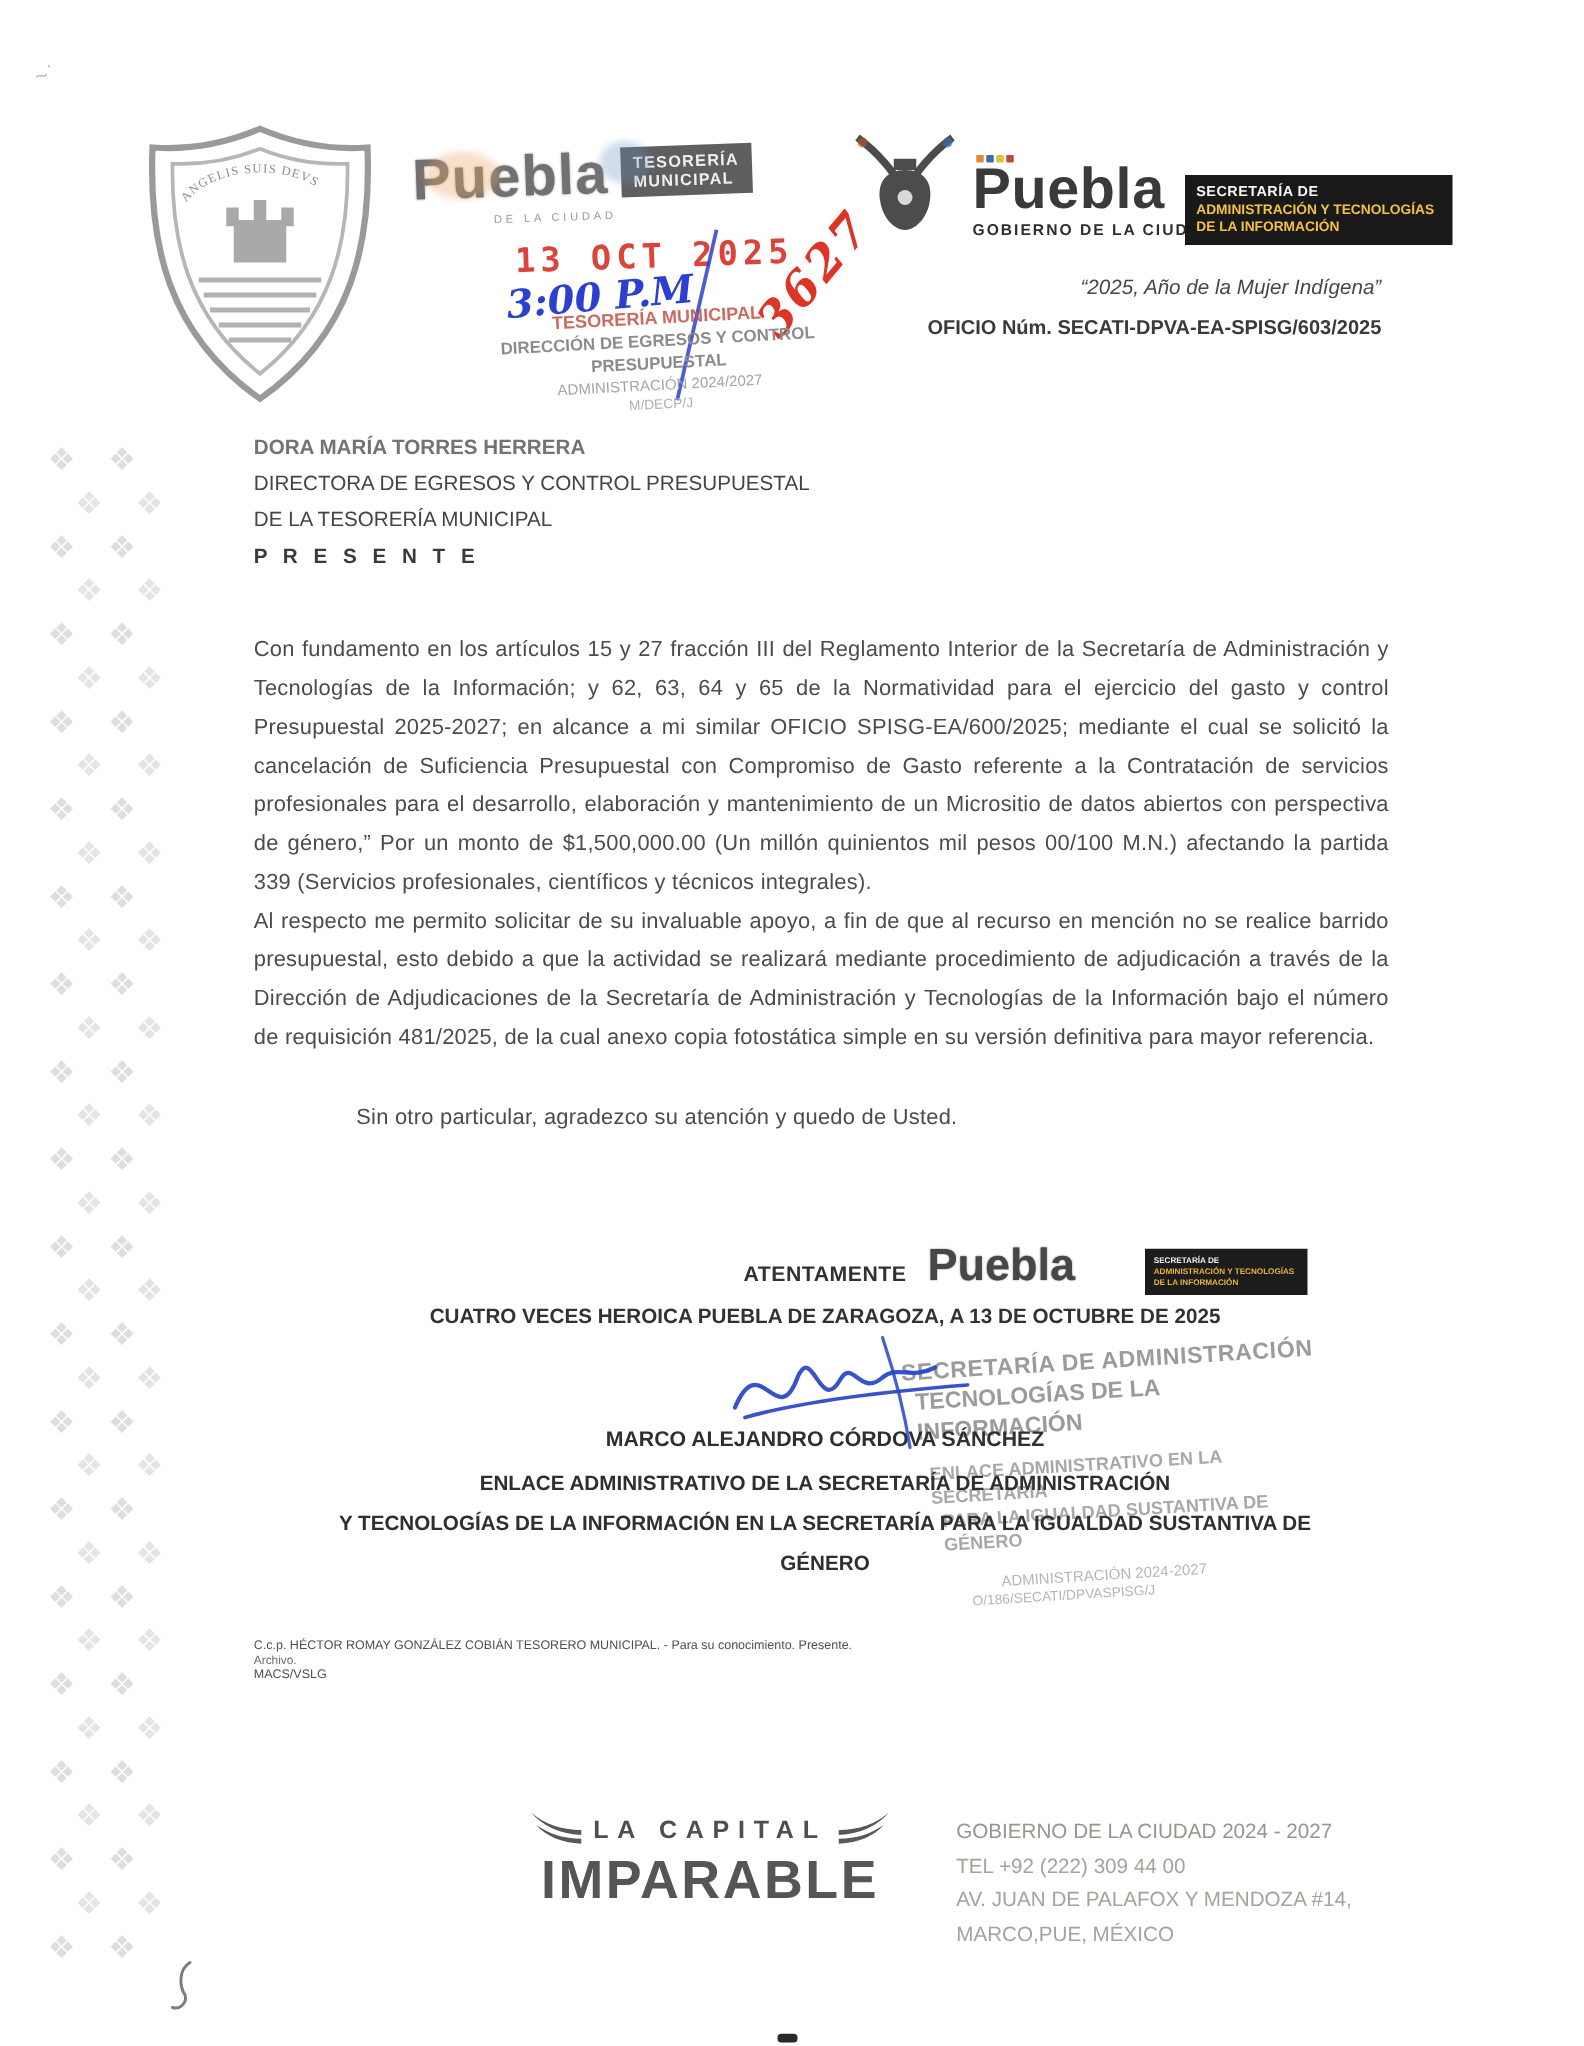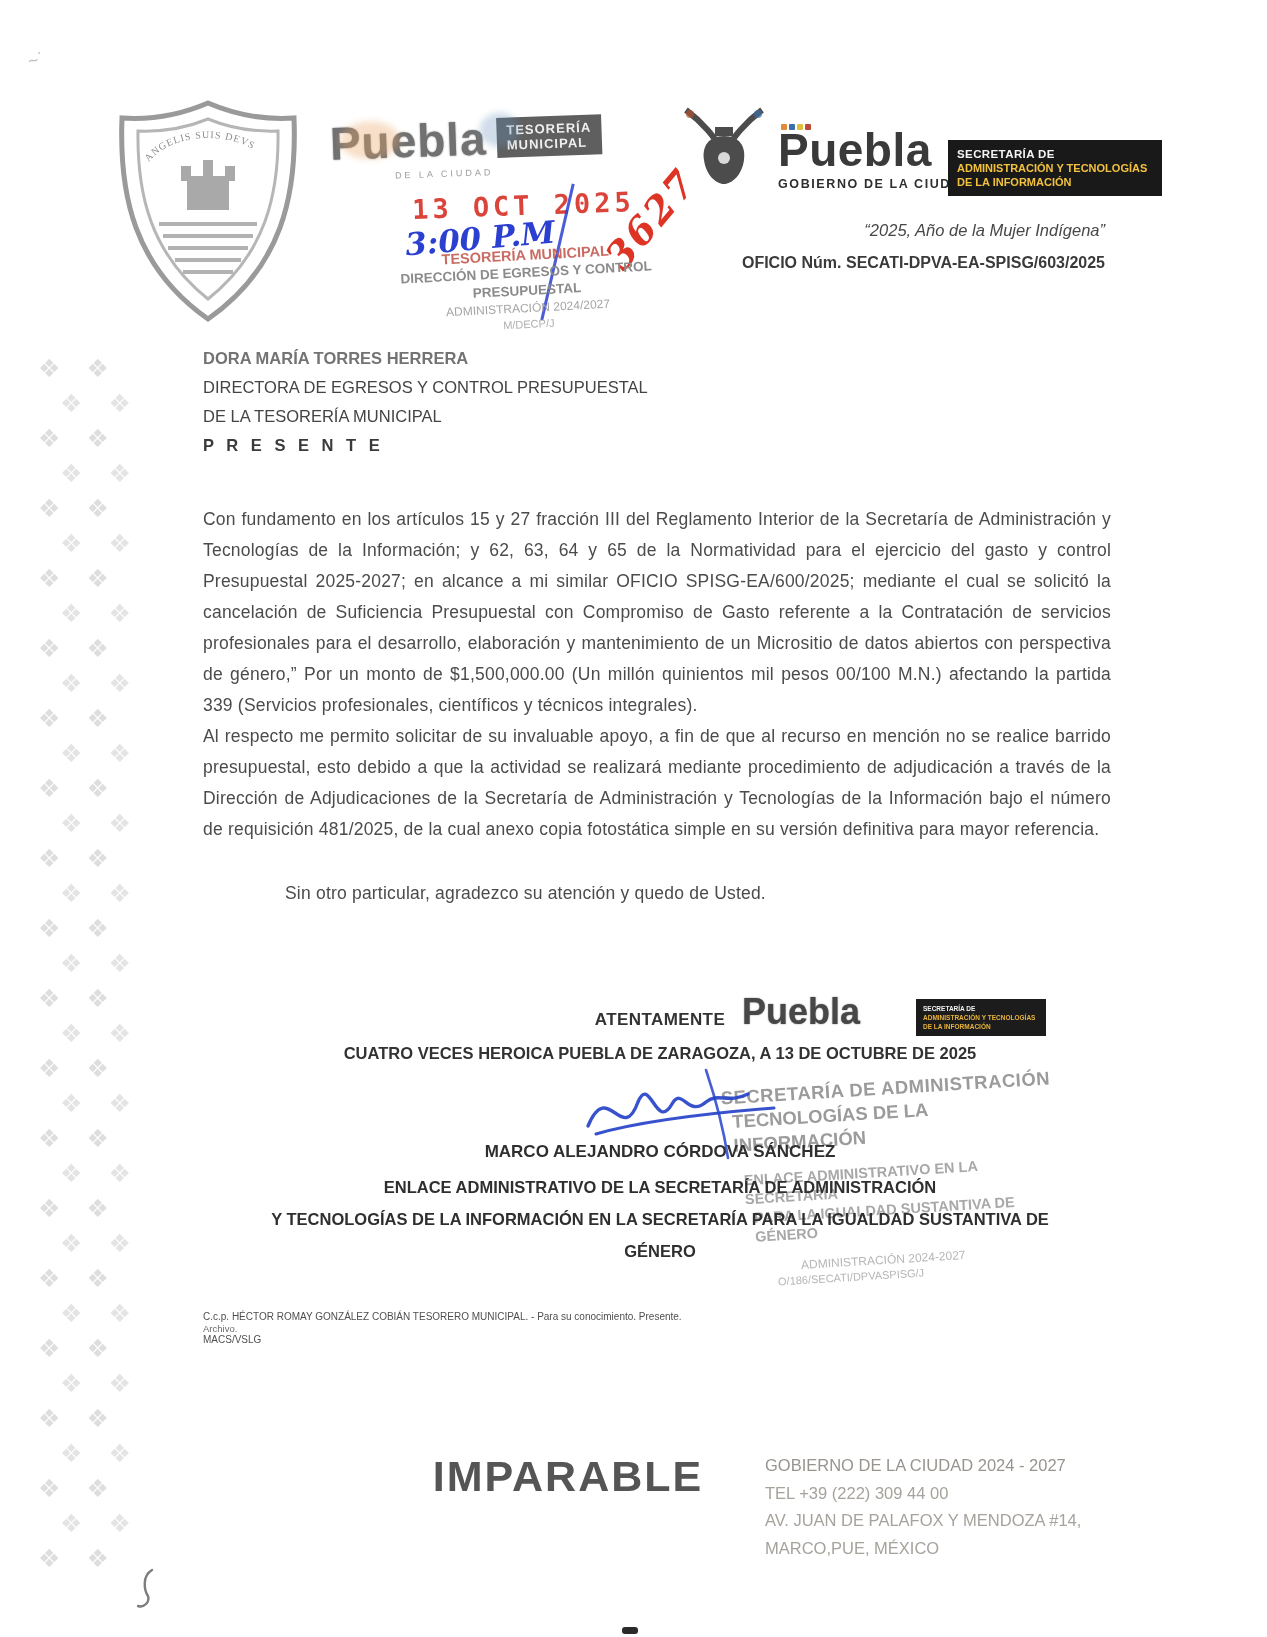--- a/index.html
+++ b/index.html
@@ -380,26 +380,37 @@
   <div class="abs signer signer-t2">Y TECNOLOGÍAS DE LA INFORMACIÓN EN LA SECRETARÍA PARA LA IGUALDAD SUSTANTIVA DE</div>
   <div class="abs signer signer-t3">GÉNERO</div>
 
   <div class="abs cc">
     <div class="c1">C.c.p. HÉCTOR ROMAY GONZÁLEZ COBIÁN TESORERO MUNICIPAL. - Para su conocimiento. Presente.</div>
     <div class="c2">Archivo.</div>
     <div class="c3">MACS/VSLG</div>
   </div>
 
   <div class="abs fLogo">
+    <div class="cap">
+      <svg width="46" height="28" viewBox="0 0 46 28">
+        <path d="M44,14 C28,14 14,9 4,0 C12,10 26,17 44,18 Z" fill="#585858"></path>
+        <path d="M44,21 C30,21 18,17 8,10 C16,19 28,24 44,25 Z" fill="#585858"></path>
+      </svg>
+      <span>LA CAPITAL</span>
+      <svg width="46" height="28" viewBox="0 0 46 28" style="transform:scaleX(-1);">
+        <path d="M44,14 C28,14 14,9 4,0 C12,10 26,17 44,18 Z" fill="#585858"></path>
+        <path d="M44,21 C30,21 18,17 8,10 C16,19 28,24 44,25 Z" fill="#585858"></path>
+      </svg>
+    </div>
     <div class="imp">IMPARABLE</div>
   </div>
 
   <div class="abs fAddr">
     <div class="a1">GOBIERNO DE LA CIUDAD 2024 - 2027</div>
-    <div>TEL +39 (222) 309 44 00</div>
+    <div>TEL +92 (222) 309 44 00</div>
     <div>AV. JUAN DE PALAFOX Y MENDOZA #14,</div>
     <div>MARCO,PUE, MÉXICO</div>
   </div>
 
   <div class="abs hand-mark">
     <svg width="30" height="44" viewBox="0 0 30 44">
       <path d="M20,4 C10,10 12,24 16,30 C18,36 12,42 6,40" fill="none" stroke="#7d7d7d" stroke-width="2.4" stroke-linecap="round"></path>
     </svg>
   </div>
   <div class="abs bottom-blob"></div>

